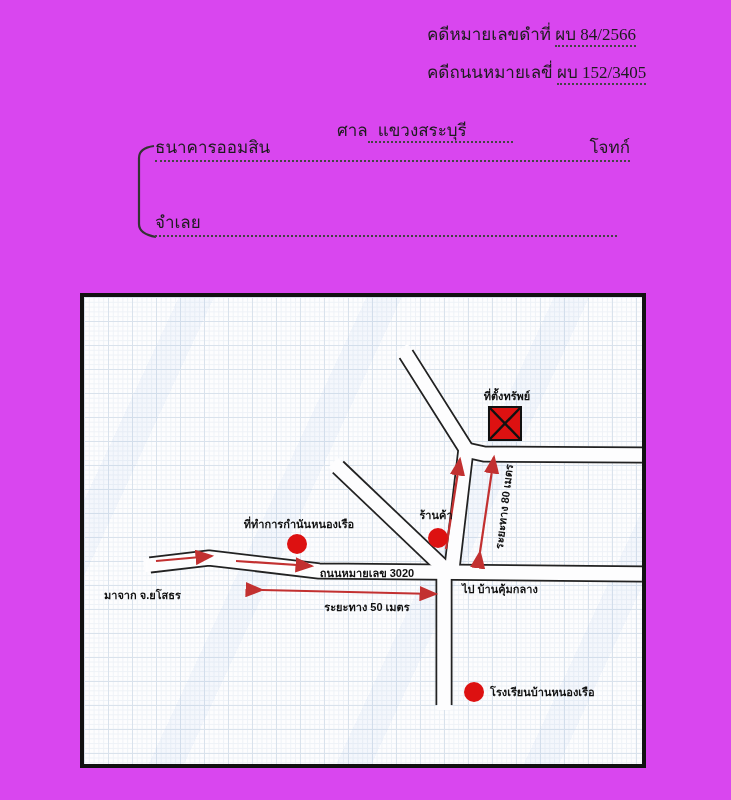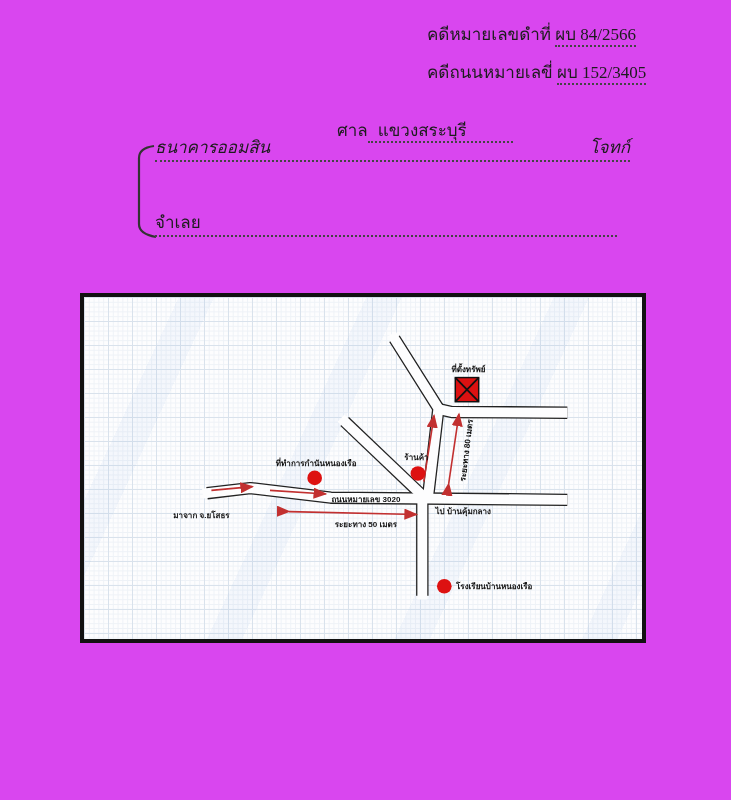--- a/index.html
+++ b/index.html
@@ -13,21 +13,21 @@
   .court-name{padding:0 46px 1px 10px;border-bottom:2px dotted #444;}
   .party-row{
     display:flex;justify-content:space-between;align-items:flex-end;
     border-bottom:2px dotted #444;font-size:17px;white-space:nowrap;
   }
   .deed-line{
     width:731px;text-align:center;font-weight:bold;font-size:15.5px;white-space:nowrap;
   }
   
   .map-box{
-    left:80px;top:293px;width:566px;height:350px;
+    left:80px;top:293px;width:566px;height:475px;
     border:4px solid #111;box-sizing:border-box;
     background-color:#fdfdfe;
     background-image:
       linear-gradient(#d9e2ec 1px, transparent 1px),
       linear-gradient(90deg,#d9e2ec 1px, transparent 1px),
       linear-gradient(#eef2f7 1px, transparent 1px),
       linear-gradient(90deg,#eef2f7 1px, transparent 1px);
     background-size:24px 24px,24px 24px,4.8px 4.8px,4.8px 4.8px;
   }
   .map-watermark{
@@ -54,21 +54,21 @@
   </div>
 
   <div class="abs hline" style="left:337px;top:96px;margin-top:20px;">
     <span>ศาล</span><span class="court-name">แขวงสระบุรี</span>
   </div>
 
   <svg class="abs bracket-svg" width="34" height="104" viewBox="0 0 34 104">
     <path d="M28,6 Q13,8 13,18 L13,84 Q13,94 30,97" fill="none" stroke="#333" stroke-width="2.2"></path>
   </svg>
 
-  <div class="abs party-row" style="left:155px;top:133px;width:475px;font-style:italic;">
+  <div class="abs party-row" style="left:155px;top:133px;width:475px;">
     <span>ธนาคารออมสิน</span>
     <span>โจทก์</span>
   </div>
 
   <div class="abs party-row" style="left:155px;top:208px;width:462px;">
     <span>จำเลย</span>
   </div>
 
 
   <div class="abs map-box">

